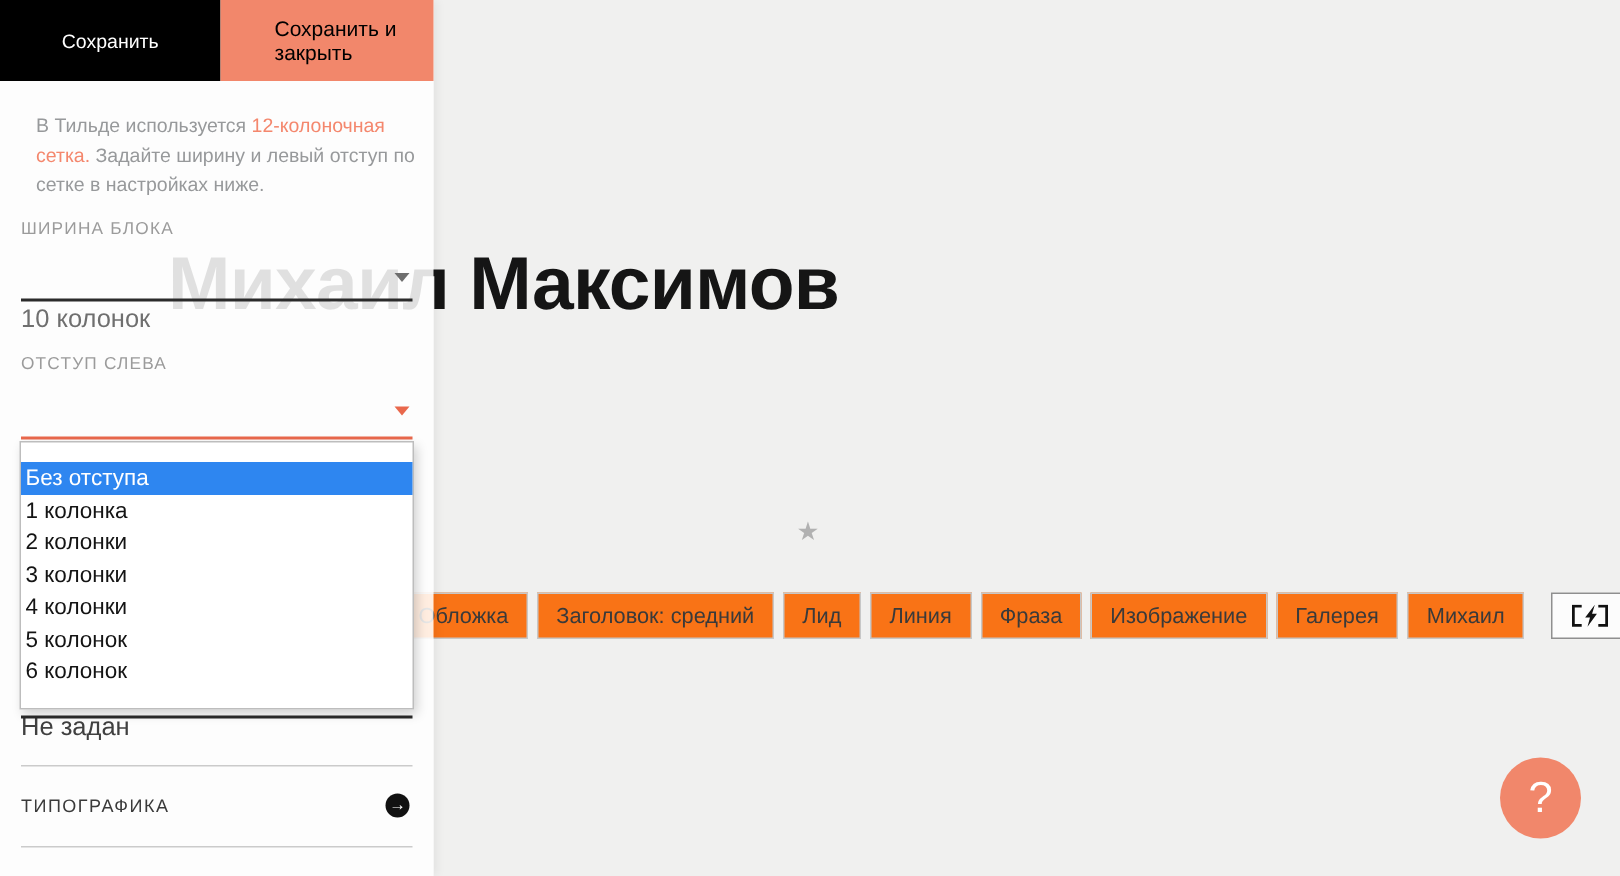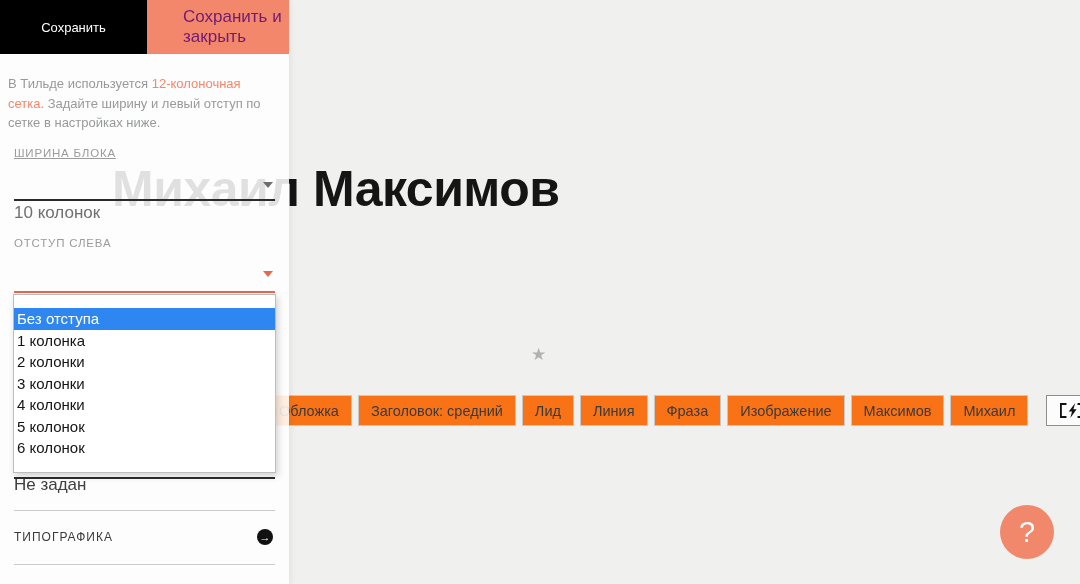--- a/index.html
+++ b/index.html
@@ -31,24 +31,24 @@
     z-index:9; display:flex; align-items:center; justify-content:center;
     font-size:29px; cursor:pointer; }
 
   
   .sidebar { position:absolute; left:0; top:0; width:289px; height:584px;
     background:rgba(255,255,255,0.87); z-index:5;
     box-shadow:2px 0 6px rgba(0,0,0,0.06); }
   .topbar { display:flex; height:54px; }
   .btn-save { width:147px; background:#000; color:#FFF; font-size:13px;
     display:flex; align-items:center; justify-content:center; cursor:pointer; }
-  .btn-save-close { flex:1; background:#F2876B; color:#701a75; font-size:17px;
+  .btn-save-close { flex:1; background:#F2876B; color:#000000; font-size:14px;
     display:flex; align-items:center; justify-content:center; cursor:pointer;padding-left:36px; }
 
-  .intro { position:absolute; left:8px; top:74px; width:266px;
+  .intro { position:absolute; left:24px; top:74px; width:266px;
     font-size:13px; line-height:19.5px; color:#97999B; }
   .intro-link { color:#F4876D; cursor:pointer; }
 
   .field-label { position:absolute; left:14px; font-size:11.5px;
     letter-spacing:0.8px; color:#9B9B9B; }
   .field-value { position:absolute; left:14px; font-size:17px;
     color:#6F6F6F; cursor:pointer;margin-top:28px; }
   .arrow-down { position:absolute; right:16px; width:0; height:0;
     border-left:5px solid transparent; border-right:5px solid transparent;
     border-top:6px solid #6E6E6E; }
@@ -80,21 +80,21 @@
   <div class="page-title">Михаил Максимов</div>
   <div class="star">★</div>
 
   <div class="toolbar">
     <div class="tb-btn">Обложка</div>
     <div class="tb-btn">Заголовок: средний</div>
     <div class="tb-btn">Лид</div>
     <div class="tb-btn">Линия</div>
     <div class="tb-btn">Фраза</div>
     <div class="tb-btn">Изображение</div>
-    <div class="tb-btn">Максимов</div>
+    <div class="tb-btn">Галерея</div>
     <div class="tb-btn">Михаил</div>
     <div class="zero-btn">
       <span style="display:flex;">
         <svg width="24" height="15" viewBox="0 0 26 16">
           <path d="M7 1 H1 V15 H7" stroke="#111" stroke-width="2" fill="none"></path>
           <path d="M19 1 H25 V15 H19" stroke="#111" stroke-width="2" fill="none"></path>
           <path d="M16.5 0 L9.5 9.2 L13 9.2 L11.2 16 L18 6.6 L14.5 6.6 L16.5 0 Z" fill="#111"></path>
         </svg>
       </span>
       <span class="zero-label">ZERO</span>
@@ -107,21 +107,21 @@
 
   <div class="sidebar">
 
     <div class="topbar">
       <div class="btn-save">Сохранить</div>
       <div class="btn-save-close">Сохранить и закрыть</div>
     </div>
 
     <div class="intro"><span>В Тильде используется </span><span class="intro-link">12-колоночная сетка.</span><span> Задайте ширину и левый отступ по сетке в настройках ниже.</span></div>
 
-    <div class="field-label" style="top:147px;text-decoration:underline;">ШИРИНА БЛОКА</div>
+    <div class="field-label" style="top:147px;">ШИРИНА БЛОКА</div>
     <div class="field-value" style="top:175px;">10 колонок</div>
     <div class="arrow-down" style="top:182px;"></div>
     <div class="line line-dark" style="top:199px;"></div>
 
     <div class="field-label" style="top:237px;text-align:center;">ОТСТУП СЛЕВА</div>
     <div class="field-value" style="top:264px;">1 колонка</div>
     <div class="arrow-down arrow-orange" style="top:271px;"></div>
     <div class="line line-orange" style="top:291px;"></div>
 
     <div class="dropdown">

